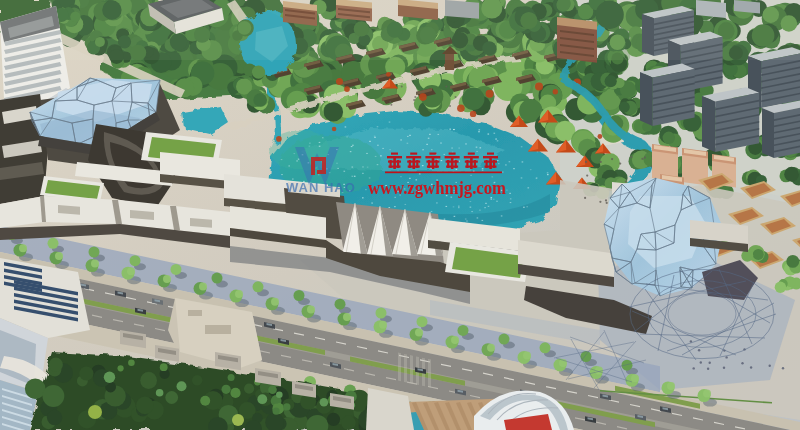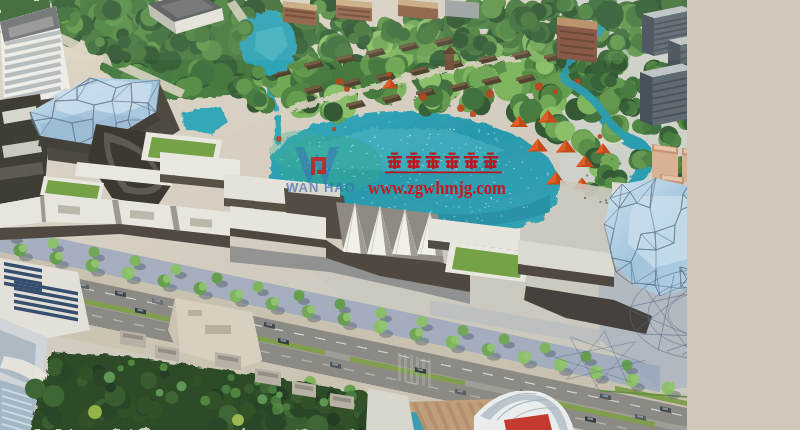--- a/index.html
+++ b/index.html
@@ -1,14 +1,14 @@
 <!DOCTYPE html>
 <html><head><meta charset="utf-8"><style>
 html,body{margin:0;padding:0;background:#cfc8ba;font-family:"Liberation Sans",sans-serif;}
-#scene{width:687px;height:430px;overflow:hidden;position:relative;text-align:right;}
+#scene{width:800px;height:430px;overflow:hidden;position:relative;text-align:right;}
 </style></head><body>
 <div id="scene">
 <svg width="800" height="430" viewBox="0 0 800 430">
 <defs>
 <filter id="rough">
           <feTurbulence type="fractalNoise" baseFrequency="0.12" numOctaves="2" result="n"></feTurbulence>
           <feDisplacementMap in="SourceGraphic" in2="n" scale="7"></feDisplacementMap>
         </filter>
 <filter id="rough2">
           <feTurbulence type="fractalNoise" baseFrequency="0.09" numOctaves="2" result="n"></feTurbulence>

